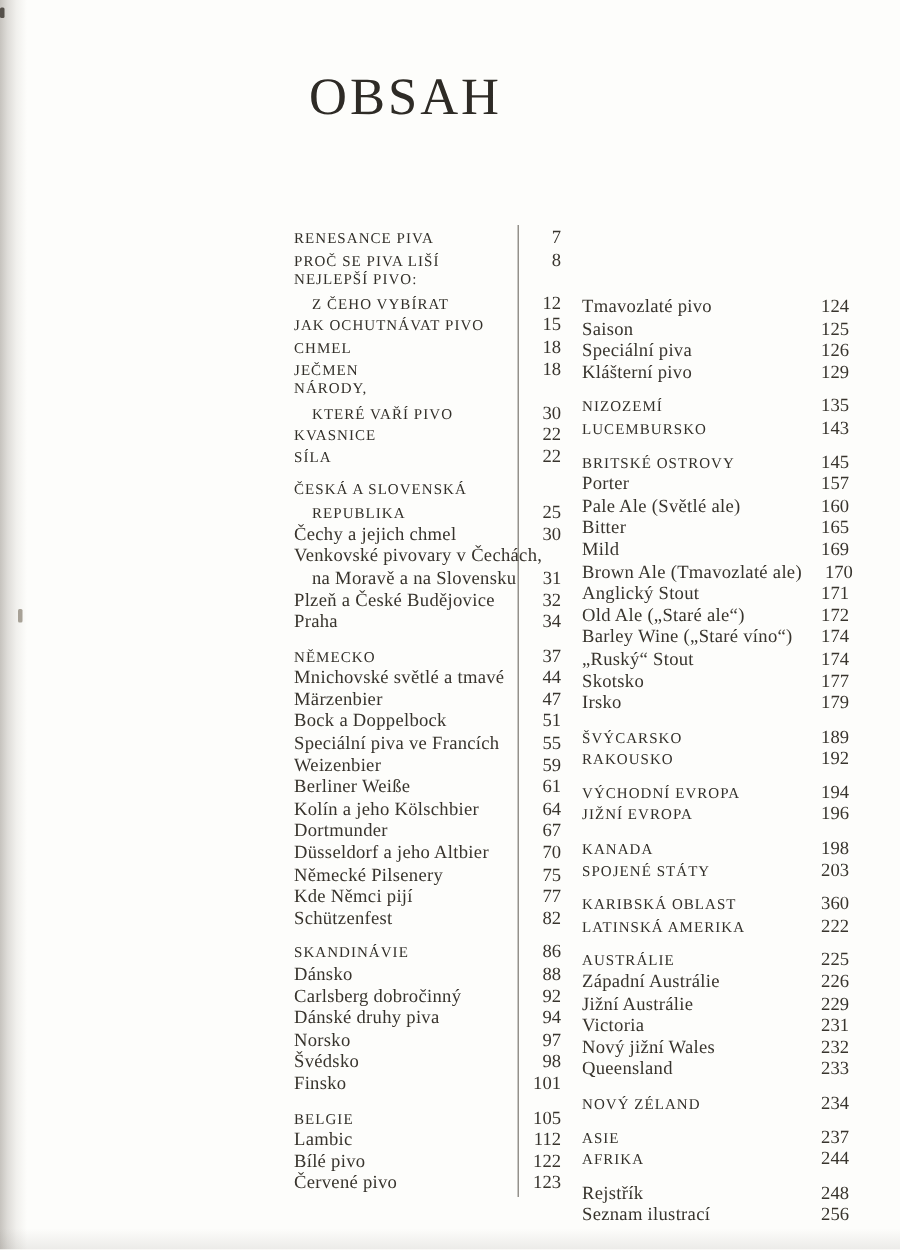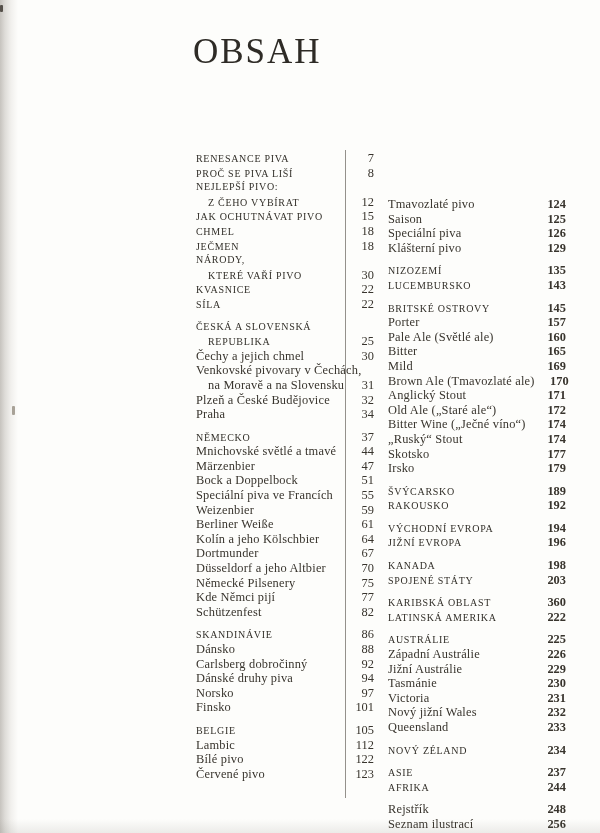--- a/index.html
+++ b/index.html
@@ -14,33 +14,33 @@
     background:linear-gradient(to right,#c6c3be 0px,#dedcd8 5px,#f1f0ed 11px,rgba(255,255,255,0) 18px);
   }
   .corner-dot{position:absolute;left:0;top:5px;width:3px;height:7px;background:#55504a;border-radius:1px;}
   .speck{position:absolute;left:12px;top:406px;width:3px;height:9px;background:#8d8578;opacity:.75;border-radius:1px;}
   .bottom-shadow{
     position:absolute;left:0;bottom:0;width:600px;height:14px;
     background:linear-gradient(to bottom,rgba(110,105,98,0) 0%,rgba(110,105,98,.12) 100%);
   }
   .title{
     position:absolute;left:193px;top:32px;
-    font-size:35px;font-weight:normal;letter-spacing:2px;color:#2e2b26;margin:0;
+    font-size:35px;font-weight:normal;letter-spacing:2px;color:#2e2b26;margin:13px;
   }
   .rule{position:absolute;left:345px;top:150px;width:1px;height:648px;background:#94918b;}
   .col{position:absolute;top:151px;}
   .col-left{left:196px;width:181px;}
   .col-right{left:388px;width:178px;margin-top:46px;}
   .group{margin:0;}
   .col-left .group + .group{margin-top:8px;}
   .col-right .group + .group{margin-top:8px;}
   .row{display:flex;align-items:baseline;height:14.6px;line-height:14.6px;font-size:12.4px;white-space:nowrap;}
   .row .t{flex:1 1 auto;overflow:visible;letter-spacing:.2px;}
   .row .n{flex:0 0 30px;text-align:right;padding-right:3px;font-size:12.4px;}
-  .col-right .row .n{flex-basis:34px;padding-right:0;font-weight:bold;}
+  .col-right .row .n{flex-basis:34px;padding-right:0;}
   .row.h .t{letter-spacing:.7px;font-size:10px;color:#322f29;}
   .row.ind .t{padding-left:12px;}
 </style>
 </head>
 <body>
 
 <div>
   <div class="scan-left"></div>
   <div class="corner-dot"></div>
   <div class="speck"></div>
@@ -195,20 +195,24 @@
         </div>
         <div class="row">
           <span class="t">Dánské druhy piva</span>
           <span class="n">94</span>
         </div>
         <div class="row">
           <span class="t">Norsko</span>
           <span class="n">97</span>
         </div>
         <div class="row">
+          <span class="t">Švédsko</span>
+          <span class="n">98</span>
+        </div>
+        <div class="row">
           <span class="t">Finsko</span>
           <span class="n">101</span>
         </div>
       </div>
       <div class="group">
         <div class="row h">
           <span class="t">BELGIE</span>
           <span class="n">105</span>
         </div>
         <div class="row">
@@ -281,21 +285,21 @@
         </div>
         <div class="row">
           <span class="t">Anglický Stout</span>
           <span class="n">171</span>
         </div>
         <div class="row">
           <span class="t">Old Ale („Staré ale“)</span>
           <span class="n">172</span>
         </div>
         <div class="row">
-          <span class="t">Bitter Wine („Ječné víno“)</span>
+          <span class="t">Barley Wine („Staré víno“)</span>
           <span class="n">174</span>
         </div>
         <div class="row">
           <span class="t">„Ruský“ Stout</span>
           <span class="n">174</span>
         </div>
         <div class="row">
           <span class="t">Skotsko</span>
           <span class="n">177</span>
         </div>
@@ -351,24 +355,20 @@
         </div>
         <div class="row">
           <span class="t">Západní Austrálie</span>
           <span class="n">226</span>
         </div>
         <div class="row">
           <span class="t">Jižní Austrálie</span>
           <span class="n">229</span>
         </div>
         <div class="row">
-          <span class="t">Tasmánie</span>
-          <span class="n">230</span>
-        </div>
-        <div class="row">
           <span class="t">Victoria</span>
           <span class="n">231</span>
         </div>
         <div class="row">
           <span class="t">Nový jižní Wales</span>
           <span class="n">232</span>
         </div>
         <div class="row">
           <span class="t">Queensland</span>
           <span class="n">233</span>

